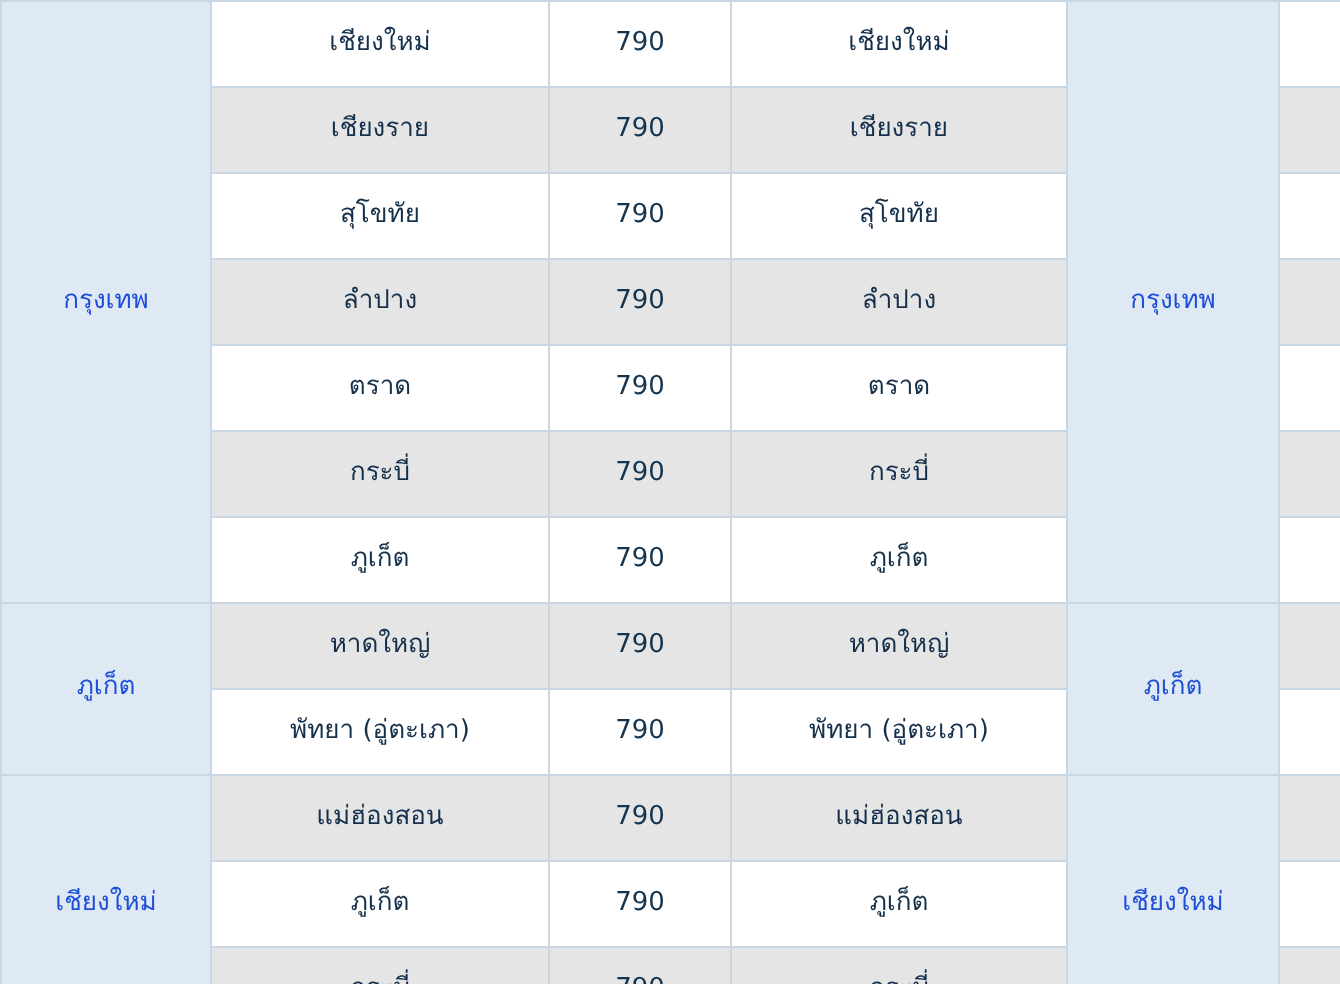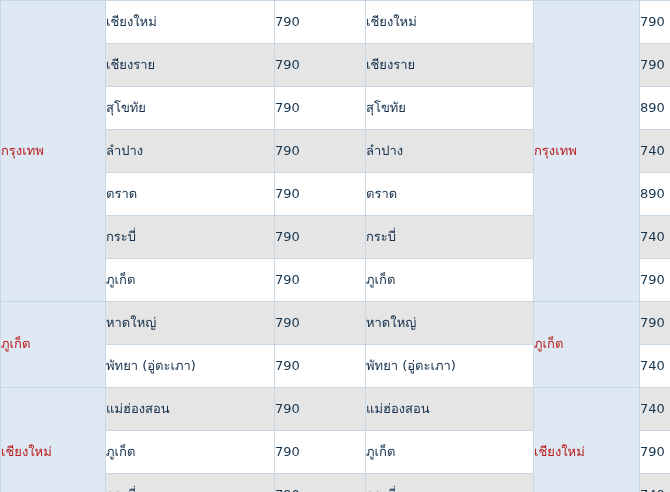--- a/index.html
+++ b/index.html
@@ -18,36 +18,36 @@
   table.fare-table {
     border-collapse: collapse;
     width: 670px;
     table-layout: fixed;
   }
   table.fare-table td {
     border: 1px solid #c9d7e4;
     padding: 0;
     height: 42px;
     vertical-align: middle;
-    text-align: left;
+    text-align: center;
     font-size: 13px;
     line-height: 1.3;
   }
   
   col.c-origin-left  { width: 105px; }
   col.c-dest-left    { width: 169px; }
   col.c-price-left   { width: 91px; }
   col.c-dest-right   { width: 168px; }
   col.c-origin-right { width: 106px; }
   col.c-price-right  { width: 91px; }
 
   
   .row-white { background: #ffffff; }
   .row-alt   { background: #e5e5e5; }
-  .origin-cell { background: #dfe9f3; color: #b91c1c; }
+  .origin-cell { background: #dfe9f3; color: #1d4ed8; }
   .price-cell { color: #15354f; margin-top: 28px; }
   .dest-cell  { color: #15304c; }
 
   
   table.fare-table tr:first-child td { border-top: 1px solid #c9d7e4; }
 </style>
 </head>
 <body>
 
 <table class="fare-table">

